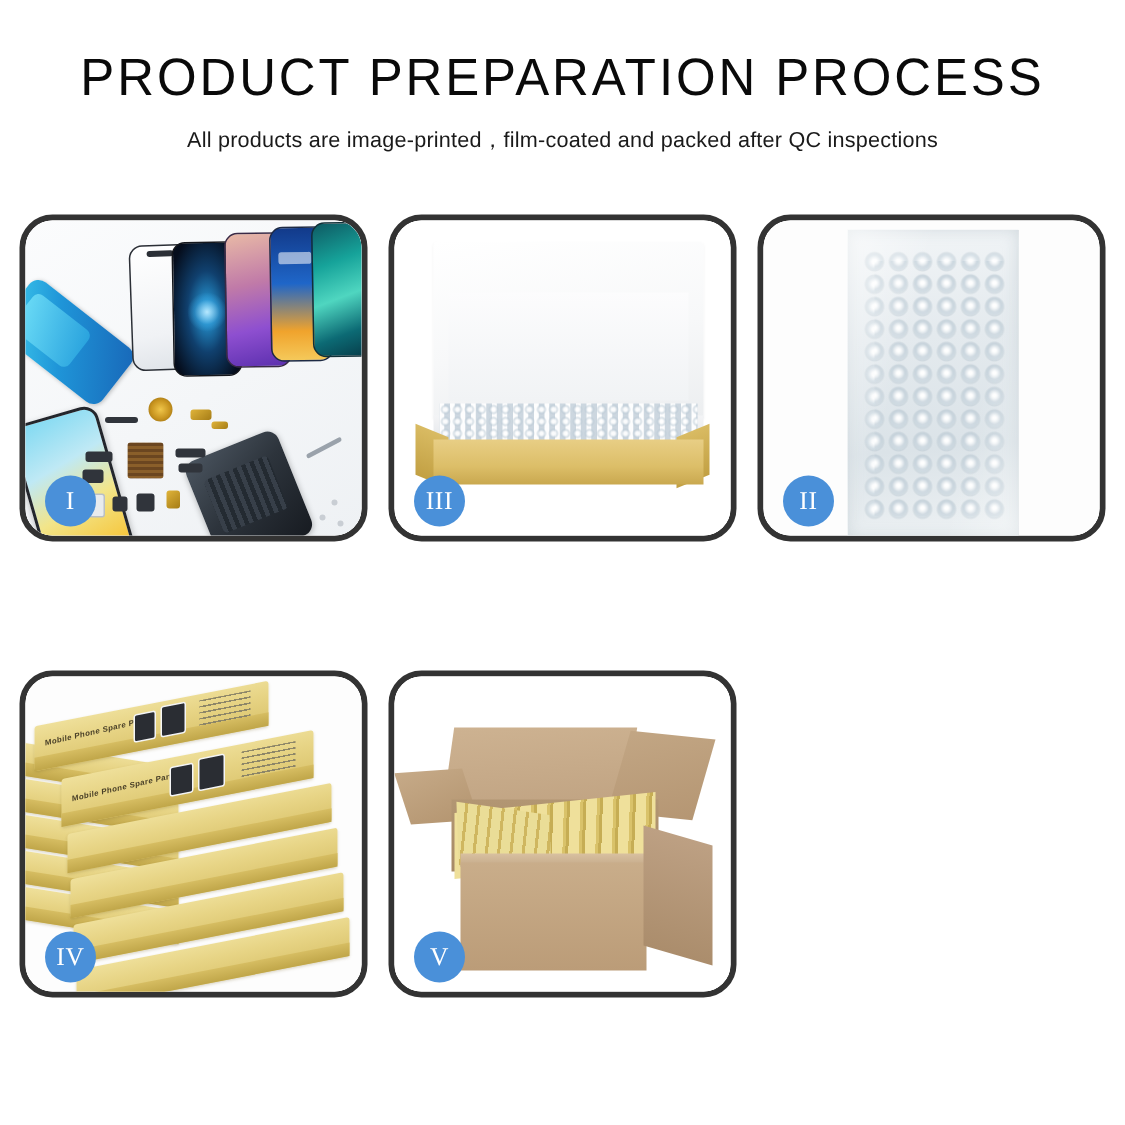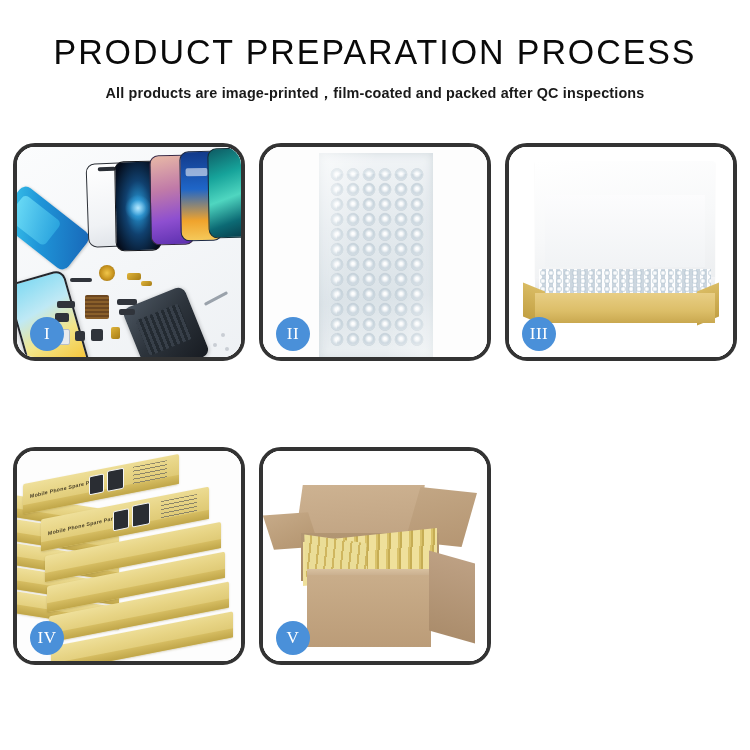--- a/index.html
+++ b/index.html
@@ -26,21 +26,21 @@
     font-weight: 500;
     color: #0a0a0a;
     letter-spacing: 2.0px;
     line-height: 1.05;
     white-space: nowrap;
     transform: scaleX(0.97);
   }
   .subtitle {
     font-family: "Liberation Sans", sans-serif;
     font-size: 14.4px;
-    font-weight: 700;
+    font-weight: 400;
     color: #1a1a1a;
     letter-spacing: 0.15px;
     margin-top: 13px;
     white-space: nowrap;
   }
 
   
   .grid {
     position: absolute;
     left: 13px;
@@ -444,41 +444,41 @@
       <div class="part screw" style="left:196px;top:196px;width:4px;height:4px;"></div>
       <div class="part screw" style="left:204px;top:186px;width:4px;height:4px;"></div>
       <div class="part screw" style="left:208px;top:200px;width:4px;height:4px;"></div>
       <div class="part" style="left:186px;top:150px;width:26px;height:3px;transform:rotate(-28deg);background:#9aa2ab;"></div>
     </div>
     <div class="badge">I</div>
   </div>
 
   <div class="panel">
     <div class="panel-inner">
-      <div class="bw-bg"></div>
-      <div class="bw-sheet"></div>
-      <div class="bw-bubbles"></div>
-      <div class="bw-bubbles2"></div>
-      <div class="bw-sheen"></div>
-    </div>
-    <div class="badge">II</div>
-  </div>
-
-  <div class="panel">
-    <div class="panel-inner">
       <div class="b3-bg"></div>
       <div class="b3-lid"></div>
       <div class="b3-lid-face"></div>
       <div class="b3-inner-wall"></div>
       <div class="b3-wrap"></div>
       <div class="b3-left"></div>
       <div class="b3-right"></div>
       <div class="b3-front"></div>
     </div>
     <div class="badge">III</div>
+  </div>
+
+  <div class="panel">
+    <div class="panel-inner">
+      <div class="bw-bg"></div>
+      <div class="bw-sheet"></div>
+      <div class="bw-bubbles"></div>
+      <div class="bw-bubbles2"></div>
+      <div class="bw-sheen"></div>
+    </div>
+    <div class="badge">II</div>
   </div>
 
   <div class="panel">
     <div class="panel-inner">
       <div class="b4-bg"></div>
 
       <div class="ybox" style="left:-6px;top:52px;width:108px;height:22px;transform:skewY(9deg);">
           <div class="side"></div>
         </div>
       <div class="ybox" style="left:-6px;top:76px;width:108px;height:22px;transform:skewY(9deg);">

